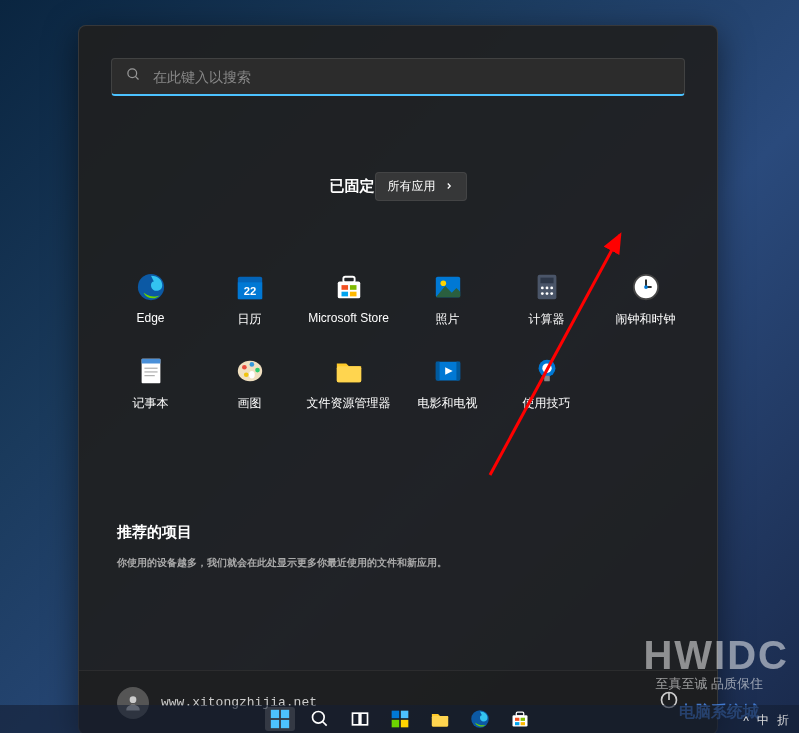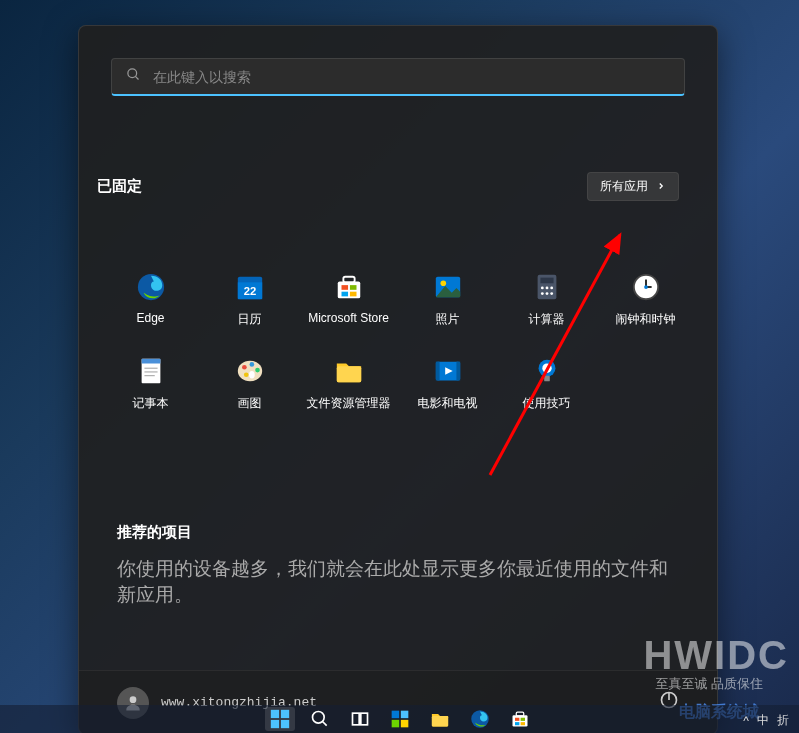--- a/index.html
+++ b/index.html
@@ -44,23 +44,23 @@
       background: transparent;
       border: none;
       outline: none;
       color: #ccc;
       font-size: 14px;
       flex: 1;
     }
     .search-input::placeholder { color: #888; }
     .section-header {
       display: flex;
-      justify-content: space-between;
-      align-items: center;
-      margin: 28px 38px 0 18px;
+      justify-content: center;
+      align-items: center;
+      margin: 28px 38px 0 38px;
     }
     .section-title {
       color: #fff;
       font-size: 15px;
       font-weight: 600;
     }
     .all-apps-btn {
       background: rgba(70, 70, 70, 0.6);
       border: 1px solid rgba(100,100,100,0.3);
       color: #fff;
@@ -103,22 +103,23 @@
       color: #fff;
       font-size: 12px;
       text-align: center;
       white-space: nowrap;
     }
     .recommended-section {
       margin: 48px 38px 0 38px;
     }
     .recommended-text {
       color: #aaa;
-      font-size: 19px;
+      font-size: 10px;
       margin-top: 14px;
+      font-weight: bold;
     }
     .footer {
       margin-top: auto;
       height: 64px;
       border-top: 1px solid rgba(80,80,80,0.3);
       background: rgba(28,28,28,0.5);
       display: flex;
       align-items: center;
       padding: 0 38px;
       justify-content: space-between;

